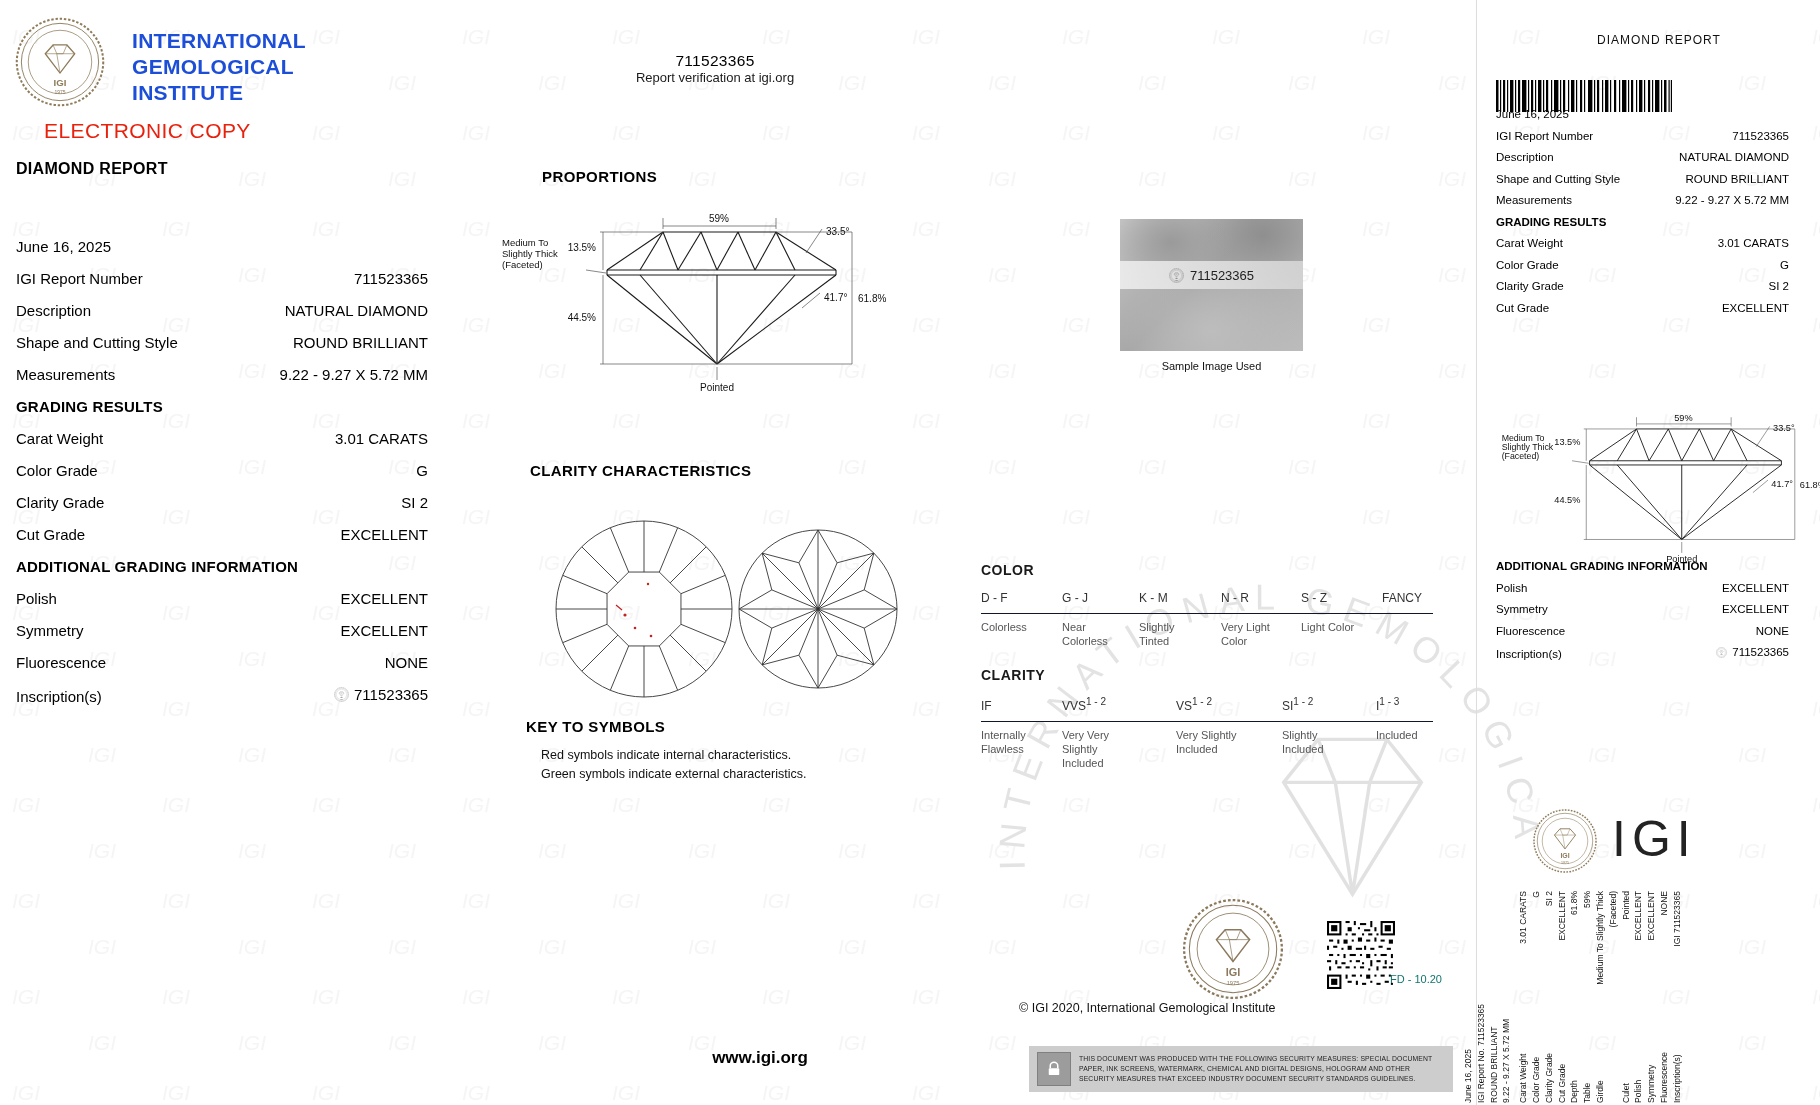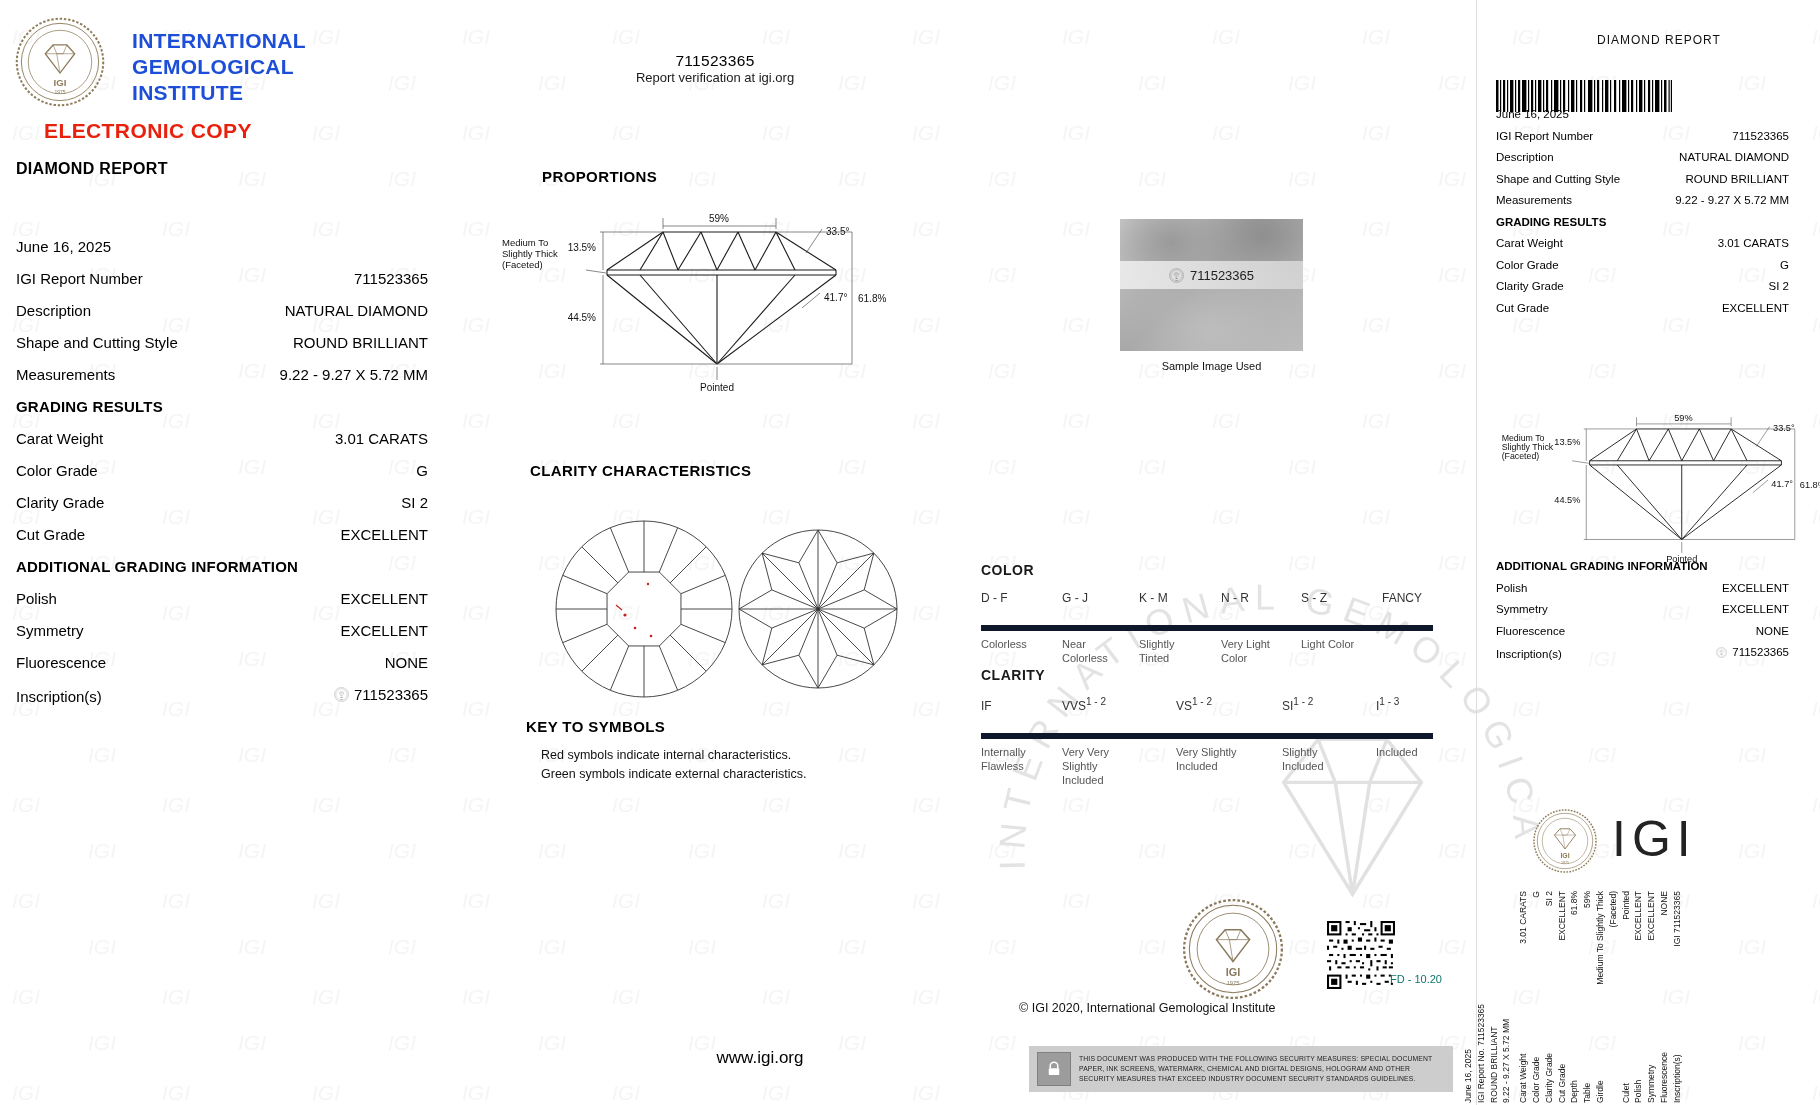--- a/index.html
+++ b/index.html
@@ -3,21 +3,21 @@
 <meta charset="utf-8">
 <style>
   *{margin:0;padding:0;box-sizing:border-box}
   html,body{width:1820px;height:1105px}
   body{background:#fff;font-family:"Liberation Sans",sans-serif;color:#000;position:relative;overflow:hidden}
   .abs{position:absolute}
 
   
   .brand-seal{left:14px;top:16px;color:#8d7b59}
   .brand-title{left:132px;top:28px;font-size:21px;font-weight:bold;line-height:26px;letter-spacing:.3px;color:#1d4ed8}
-  .electronic{left:44px;top:119px;font-size:21px;font-weight:bold;color:#e8210d;letter-spacing:.4px}
+  .electronic{left:44px;top:119px;font-size:21px;font-weight:normal;color:#e8210d;letter-spacing:.4px}
   .report-title{left:16px;top:160px;font-size:16px;font-weight:bold;letter-spacing:.3px}
   #left-fields{left:16px;top:238px;width:412px;font-size:15px}
   .frow{display:flex;justify-content:space-between;align-items:baseline;height:20px;margin-bottom:12px}
   .fhead{height:20px;margin-bottom:12px;font-weight:bold;letter-spacing:.2px}
   .insc-val{display:flex;gap:5px;align-items:center}
 
   
   .verify{left:560px;top:52px;width:310px;text-align:center}
   .verify-num{font-size:15.5px;letter-spacing:.3px}
   .verify-note{font-size:13px;color:#1a1a1a}
@@ -38,29 +38,29 @@
     background:linear-gradient(90deg,rgba(236,236,236,.92),rgba(214,214,214,.88));font-size:13px;color:#222}
   .sample-cap{left:1120px;top:360px;width:183px;text-align:center;font-size:11px;color:#111}
 
   
   .scale{left:981px;width:452px;color:#1a1a1a}
   #color-scale{top:562px}
   #clarity-scale{top:667px}
   .scale-title{font-weight:bold;font-size:14px;letter-spacing:.5px;margin-bottom:13px}
   .color-grid{display:grid;grid-template-columns:81px 77px 82px 80px 81px 51px}
   .clar-grid{display:grid;grid-template-columns:81px 114px 106px 94px 57px}
-  .scale-row{font-size:12px;padding-bottom:20px;border-bottom:6px solid #0f172a;color:#333}
+  .scale-row{font-size:12px;padding-bottom:8px;border-bottom:1px solid #0f172a;color:#333}
   .scale-desc{font-size:11px;color:#555;padding-top:7px;line-height:1.25}
   .scale-desc div{max-width:62px}
   .scale-row sup{font-size:10px}
 
   
   .copyright{left:1019px;top:1001px;font-size:12.5px;color:#111}
   .formcode{left:1390px;top:973px;font-size:11px;color:#0f766e}
-  .website{left:655px;top:1048px;width:210px;text-align:center;font-size:17px;font-weight:normal}
+  .website{left:655px;top:1048px;width:210px;text-align:center;font-size:17px;font-weight:bold}
   .seal-footer{left:1181px;top:897px;color:#8a795c}
   .qr{left:1327px;top:921px}
   .security-strip{left:1029px;top:1046px;width:424px;height:46px;background:#cdcdcd;display:flex;align-items:center;gap:8px;padding:5px 8px}
   .lockbox{width:34px;height:34px;background:#9c9c9c;border:1px solid #808080;display:flex;align-items:center;justify-content:center;flex:0 0 34px}
   .sec-text{font-size:6.8px;line-height:1.5;color:#222;letter-spacing:.15px}
 
   
   .vline{left:1476px;top:0;width:1px;height:1105px;background:#ddd}
   .card-title{left:1597px;top:33px;font-size:12px;letter-spacing:1px;color:#111}
   .barcode{left:1496px;top:80px}

